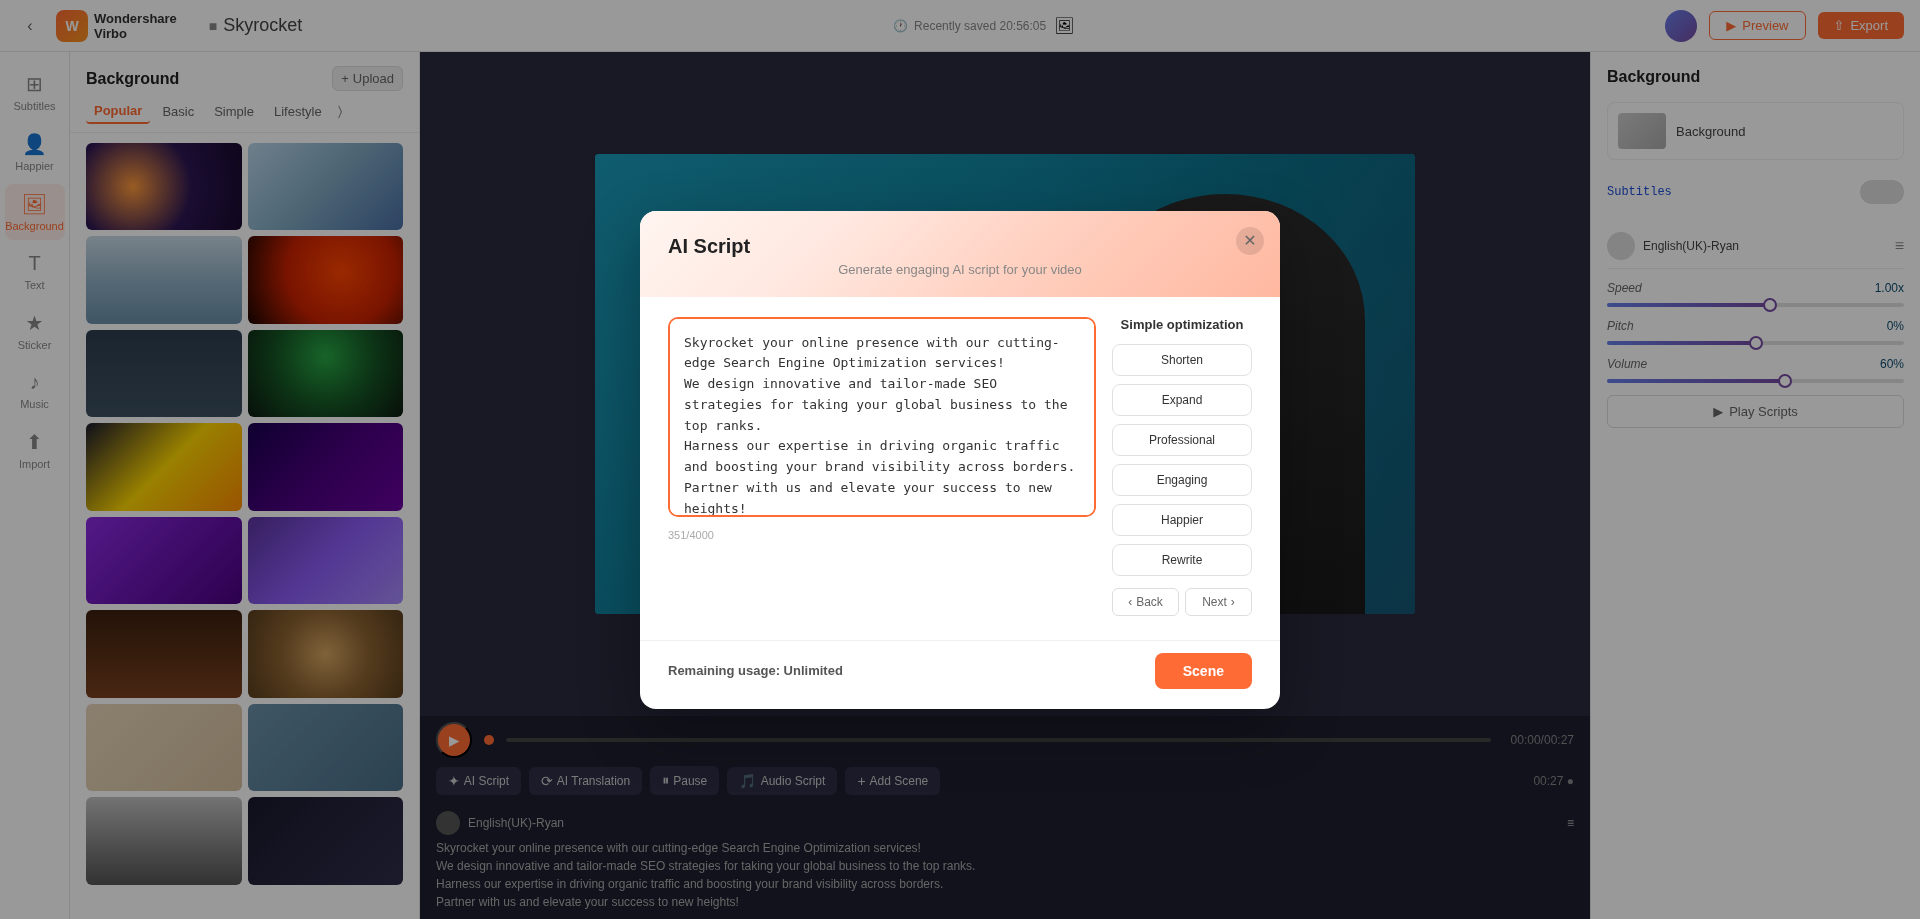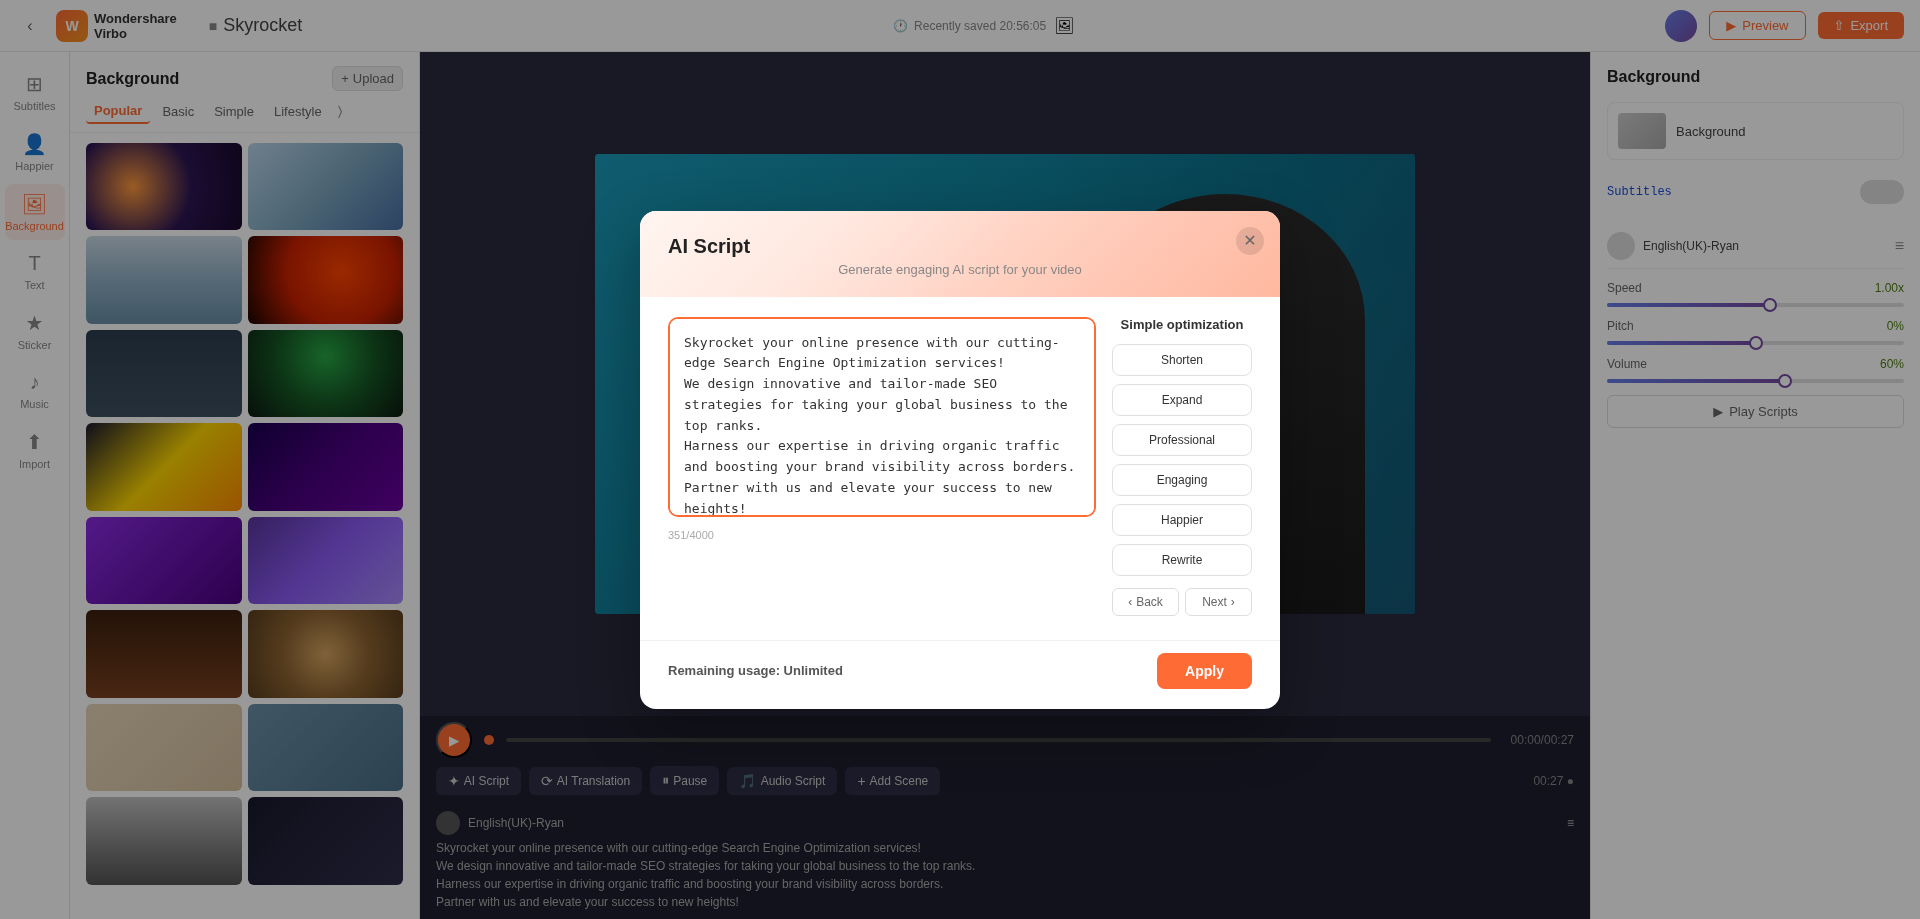--- a/index.html
+++ b/index.html
@@ -130,22 +130,22 @@
     .toggle.off { background: #ddd; }
 
     .right-bottom { margin-top: 20px; }
     .voice-row { display: flex; align-items: center; justify-content: space-between; padding: 8px 0; border-bottom: 1px solid #eee; }
     .voice-info { display: flex; align-items: center; gap: 8px; }
     .voice-avatar { width: 28px; height: 28px; background: #ddd; border-radius: 50%; }
     .voice-name { font-size: 12px; color: #444; }
     .voice-menu { font-size: 16px; color: #888; cursor: pointer; }
     .slider-section { margin-top: 12px; }
     .slider-row { display: flex; align-items: center; justify-content: space-between; margin-bottom: 8px; }
-    .slider-label { font-size: 12px; color: #666; }
-    .slider-value { font-size: 12px; color: #4d7c0f; }
+    .slider-label { font-size: 12px; color: #666; font-style: italic; }
+    .slider-value { font-size: 12px; color: #0c4a6e; }
     .slider-track { width: 100%; height: 4px; background: #e0e0e0; border-radius: 2px; position: relative; margin-bottom: 12px; }
     .slider-fill-speed { width: 55%; height: 100%; background: linear-gradient(to right, #667eea, #764ba2); border-radius: 2px; }
     .slider-fill-pitch { width: 50%; height: 100%; background: linear-gradient(to right, #667eea, #764ba2); border-radius: 2px; }
     .slider-fill-volume { width: 60%; height: 100%; background: linear-gradient(to right, #667eea, #764ba2); border-radius: 2px; }
     .slider-thumb { width: 14px; height: 14px; background: white; border: 2px solid #764ba2; border-radius: 50%; position: absolute; top: -5px; }
     .play-scripts-btn { display: flex; align-items: center; justify-content: center; gap: 6px; width: 100%; padding: 8px; border: 1px solid #ddd; border-radius: 6px; background: white; font-size: 13px; color: #666; cursor: pointer; margin-top: 12px; }
 
     
     .modal-overlay {
       position: absolute; top: 0; left: 0; right: 0; bottom: 0;
@@ -439,17 +439,17 @@
           </button>
         </div>
       </div>
     </div>
     <div class="modal-footer">
       <span class="remaining-usage">
         <span>Remaining usage:</span>
         <span>Unlimited</span>
       </span>
       <button class="apply-btn">
-        <span>Apply</span>
+        <span>Scene</span>
       </button>
     </div>
   </div>
 </div>
 
 </body></html>

